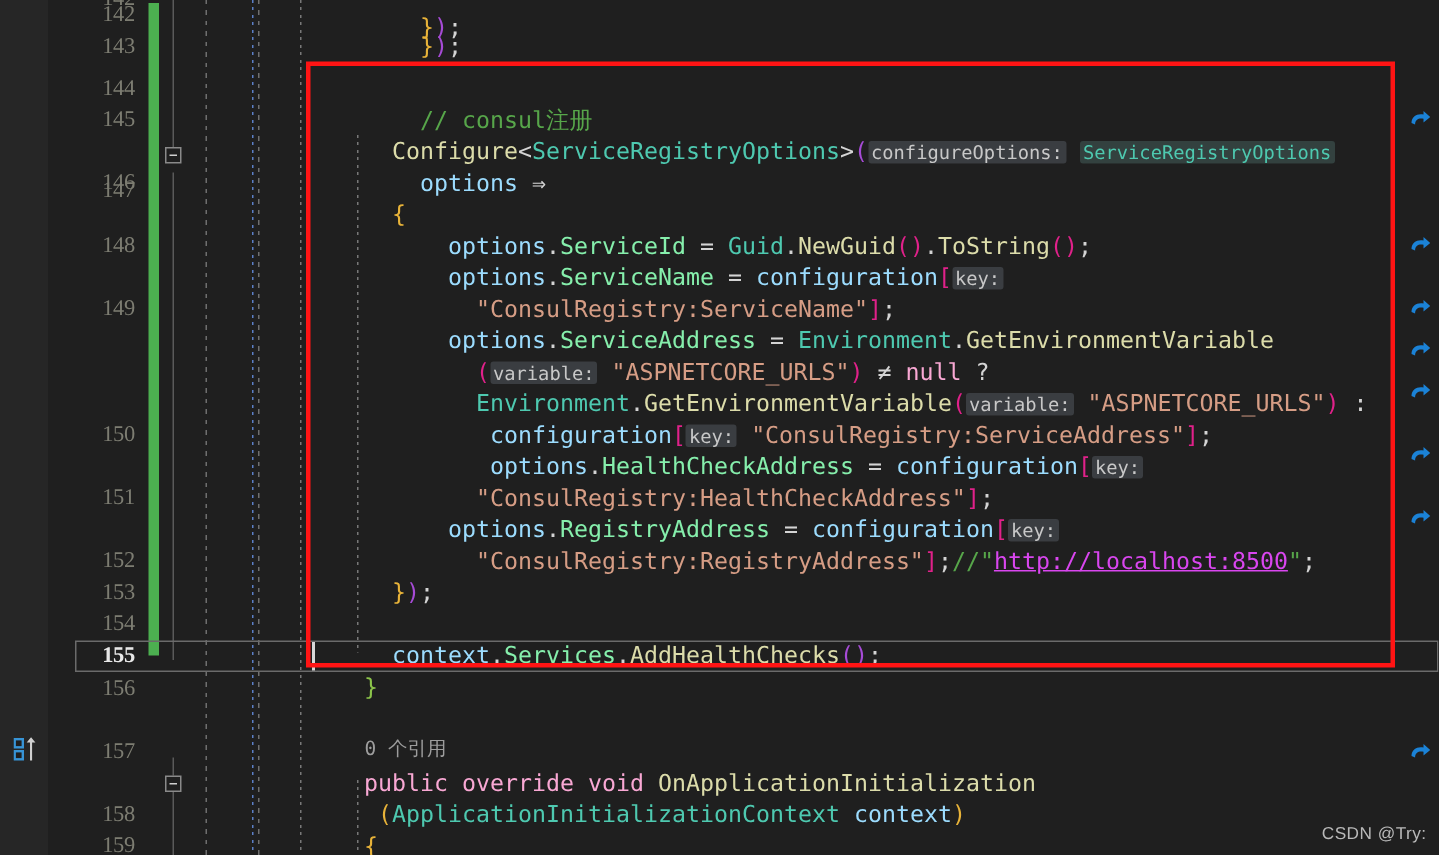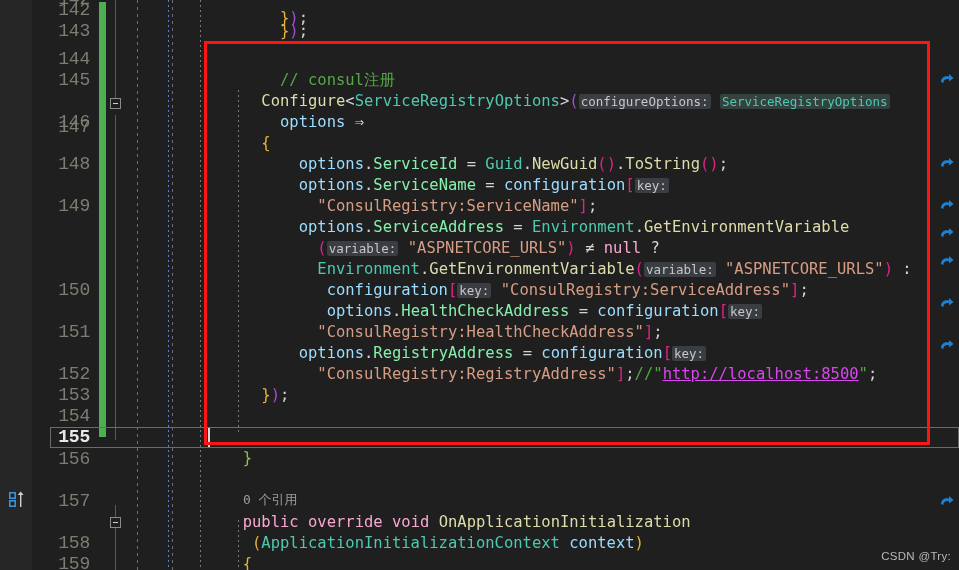--- a/index.html
+++ b/index.html
@@ -25,23 +25,23 @@
     position:absolute;left:9px;top:491px;width:20px;height:18px;
   }
 
   
   .linenumbers{
     position:absolute;left:32px;top:0;width:66px;height:570px;
     background:#1f1f1f;
   }
   .lnum{
     position:absolute;right:8px;
-    font-size:18px;line-height:21px;
+    font-size:15px;line-height:21px;
     color:#7d7d72;
-    font-family:Liberation Mono, monospace;
+    font-family:Liberation Serif, serif;
     letter-spacing:-0.2px;
     white-space:nowrap;
     text-align:center;
   }
   .lnum.current{color:#e8e8e8;font-weight:bold;}
 
   
   .changebar{
     position:absolute;left:99px;top:2px;width:7px;height:435px;
     background:#4caf50;
@@ -284,20 +284,23 @@
 
     <div class="row" style="top:343px;">
       <span class="ind">                            </span><span class="c-string">"ConsulRegistry:RegistryAddress"</span><span class="c-paren-m">]</span><span class="c-punct">;</span><span class="c-comment">//</span><span class="c-comment">"</span><span class="c-link">http://localhost:8500</span><span class="c-comment">"</span><span class="c-punct">;</span>
     </div>
 
     <div class="row" style="top:364px;">
       <span class="ind">                      </span><span class="c-paren-y">}</span><span class="c-paren-p">)</span><span class="c-punct">;</span>
     </div>
 
 
+    <div class="row" style="top:406px;">
+      <span class="ind">                      </span><span class="c-var">context</span><span class="c-punct">.</span><span class="c-prop">Services</span><span class="c-punct">.</span><span class="c-method">AddHealthChecks</span><span class="c-paren-p">()</span><span class="c-punct">;</span>
+    </div>
 
     <div class="row" style="top:427px;">
       <span class="ind">                    </span><span class="c-green-brace">}</span>
     </div>
 
     <div class="codelens" style="top:473px;left:196px;">
       <span>0 个引用</span>
     </div>
 
     <div class="row" style="top:491px;">

